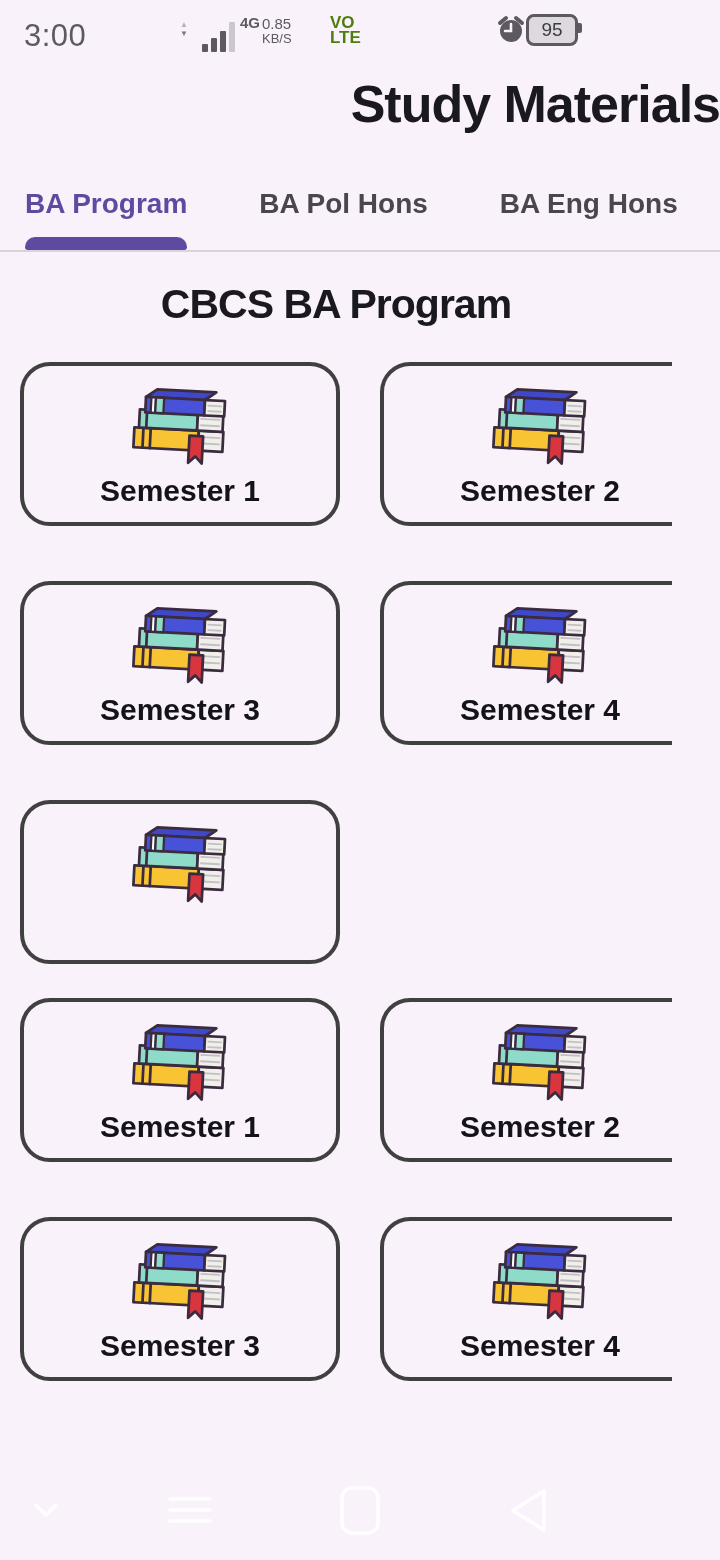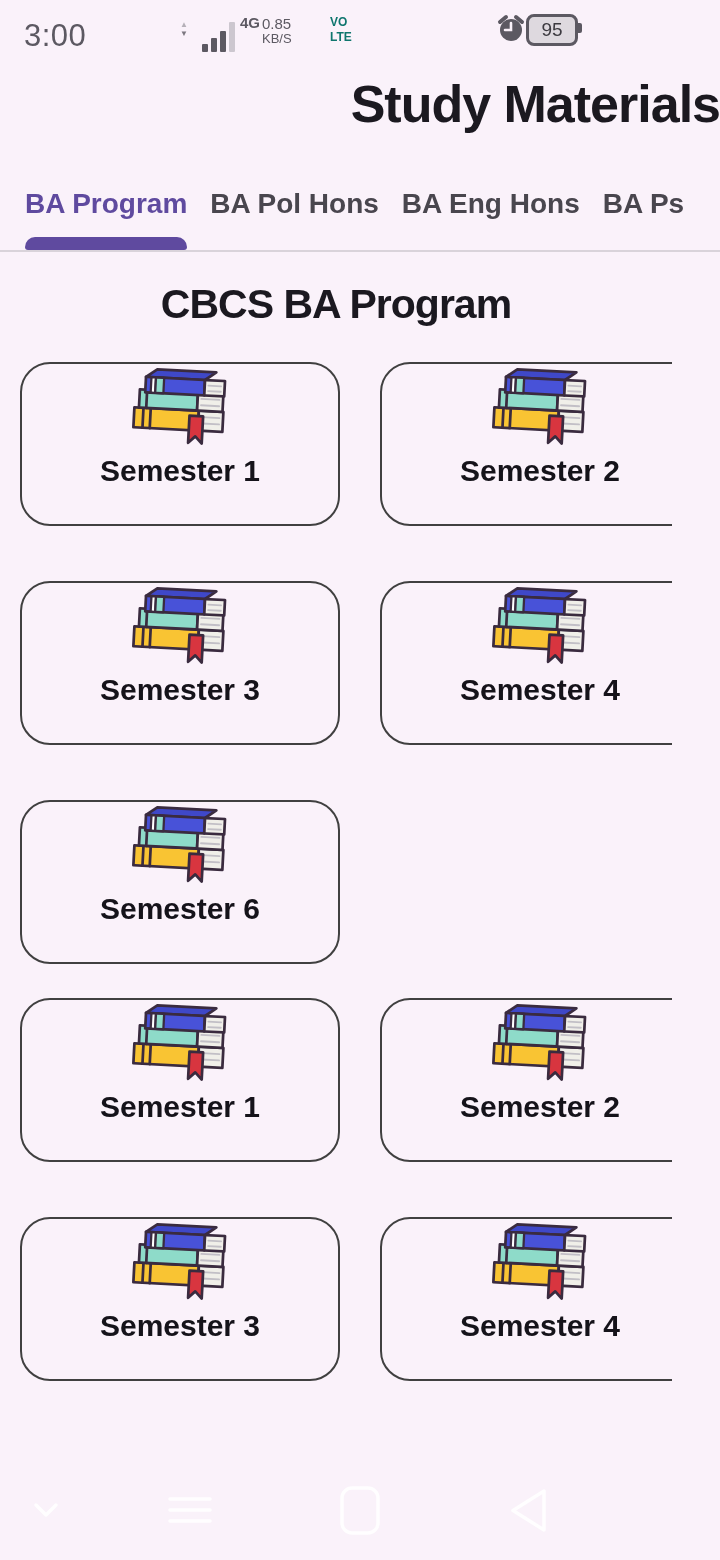--- a/index.html
+++ b/index.html
@@ -9,47 +9,47 @@
   }
   
   .status-bar{position:absolute;top:0;left:0;width:598px;height:60px;}
   .sb-time{position:absolute;left:24px;top:18px;font-size:31px;font-weight:500;color:#5c5962;letter-spacing:.5px;}
   .sb-arrows{position:absolute;left:180px;top:20px;display:flex;flex-direction:column;line-height:9px;font-size:9px;color:#9a959e;}
   .sb-signal{position:absolute;left:194px;top:14px;width:60px;height:40px;}
   .sb-4g{position:absolute;left:16px;top:0;font-size:15px;font-weight:bold;color:#5c5962;margin-left:30px;}
   .sb-bars{position:absolute;left:8px;bottom:0;}
   .sb-speed{position:absolute;left:262px;top:16px;font-size:15px;line-height:15px;color:#5c5962;text-align:left;}
   .sb-speed .unit{font-size:13px;}
-  .sb-volte{position:absolute;left:330px;top:15px;font-size:12px;line-height:15px;font-weight:bold;color:#0f766e;}
-  .sb-right{position:absolute;right:20px;top:14px;display:flex;align-items:flex-start;}
+  .sb-volte{position:absolute;left:330px;top:15px;font-size:17px;line-height:15px;font-weight:bold;color:#4d7c0f;}
+  .sb-right{position:absolute;right:20px;top:14px;display:flex;align-items:center;}
   .battery{position:relative;width:46px;height:26px;border:3px solid #5c5962;border-radius:8px;
     background:#ded9df;display:flex;align-items:center;justify-content:center;}
   .battery::after{content:"";position:absolute;right:-7px;top:6px;width:4px;height:10px;background:#5c5962;border-radius:0 2px 2px 0;}
   .battery span{font-size:19px;font-weight:500;color:#3c3a40;}
   
   .page-title{position:absolute;top:74px;left:0;width:720px;text-align:right;margin:0;
     font-size:52px;font-weight:800;letter-spacing:-1px;color:#1b1920;}
   
   .tabs{position:absolute;top:174px;left:0;width:720px;height:78px;
-    border-bottom:2px solid #d9d3da;display:flex;gap:23px;padding-left:25px;box-sizing:border-box;
+    border-bottom:2px solid #d9d3da;display:flex;gap:72px;padding-left:25px;box-sizing:border-box;
     overflow:hidden;white-space:nowrap;}
   .tab{position:relative;flex:0 0 auto;padding-top:14px;font-size:28px;font-weight:700;color:#49464e;}
   .tab.active{color:#5f4a9f;}
   .tab-indicator{position:absolute;left:0;right:0;bottom:0;height:13px;background:#5f4a9f;
     border-radius:10px 10px 3px 3px;}
   
   .content{position:absolute;top:254px;left:0;width:672px;height:1218px;overflow:hidden;}
   .section-heading{margin:22px 0 0 0;text-align:center;font-size:41px;line-height:56px;
     font-weight:800;letter-spacing:-1px;color:#1b1920;}
   .section-heading.nep{margin-top:50px;}
   .grid{display:grid;grid-template-columns:320px 320px;column-gap:40px;row-gap:55px;
     padding:0 20px;margin-top:30px;}
   .grid.nep{margin-top:34px;}
-  .card{box-sizing:border-box;height:164px;border:2px solid #404040;border-radius:30px;
-    display:flex;flex-direction:column;align-items:center;background:transparent;}
+  .card{box-sizing:border-box;height:164px;border:4px solid #404040;border-radius:30px;
+    display:flex;flex-direction:column;align-items:center;padding-top:18px;background:transparent;}
   .card-label{margin-top:6px;font-size:30px;font-weight:600;color:#15131a;}
   .book-svg{width:100px;height:84px;}
   
   .nav-bar{position:absolute;top:1472px;left:0;width:720px;height:88px;}
   .nav-bar svg{position:absolute;top:0;left:0;}
   .hidden-defs{position:absolute;width:0;height:0;overflow:hidden;}
 </style>
 </head>
 <body>
 
@@ -166,21 +166,20 @@
       <div class="card">
         <svg class="book-svg" viewBox="0 0 110 92">
             <use href="#book-stack" xlink:href="#book-stack"></use>
           </svg>
         <div class="card-label">Semester 4</div>
       </div>
       <div class="card">
         <svg class="book-svg" viewBox="0 0 110 92">
             <use href="#book-stack" xlink:href="#book-stack"></use>
           </svg>
-        <div class="card-label">Semester 6</div>
       </div>
     </div>
 
     <div class="grid nep">
       <div class="card">
         <svg class="book-svg" viewBox="0 0 110 92">
             <use href="#book-stack" xlink:href="#book-stack"></use>
           </svg>
         <div class="card-label">Semester 1</div>
       </div>

